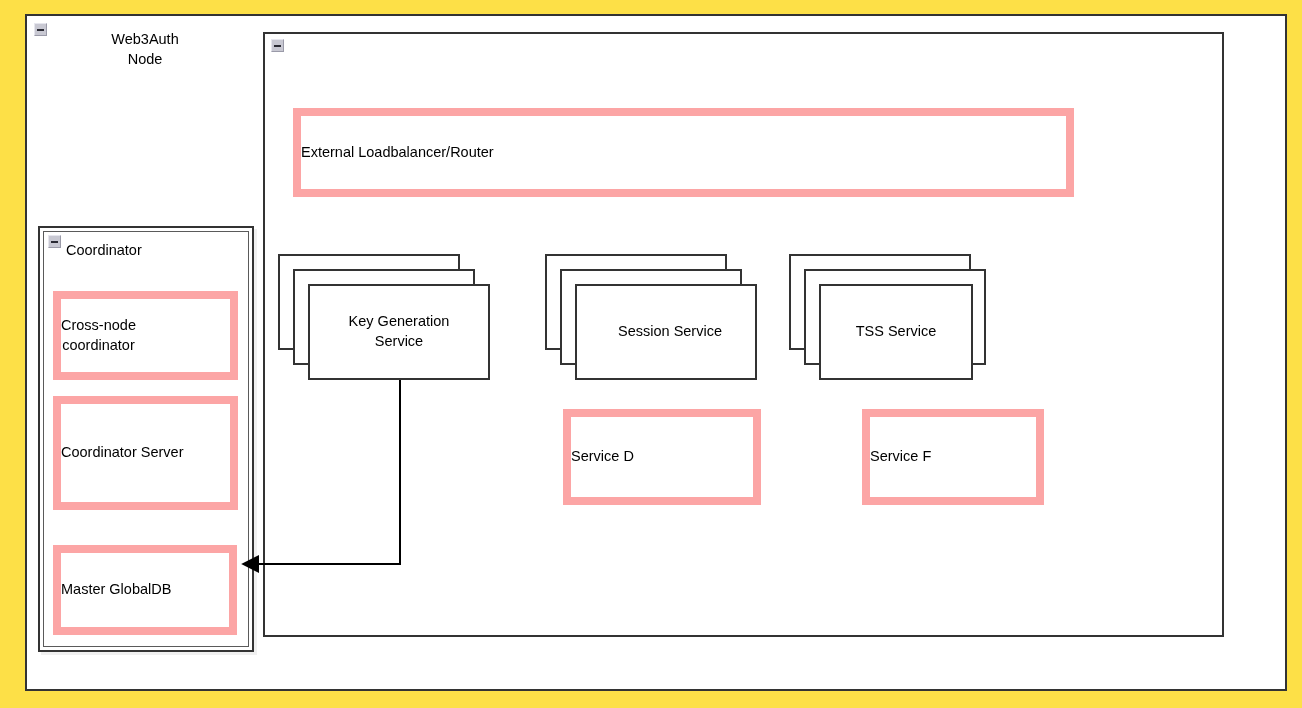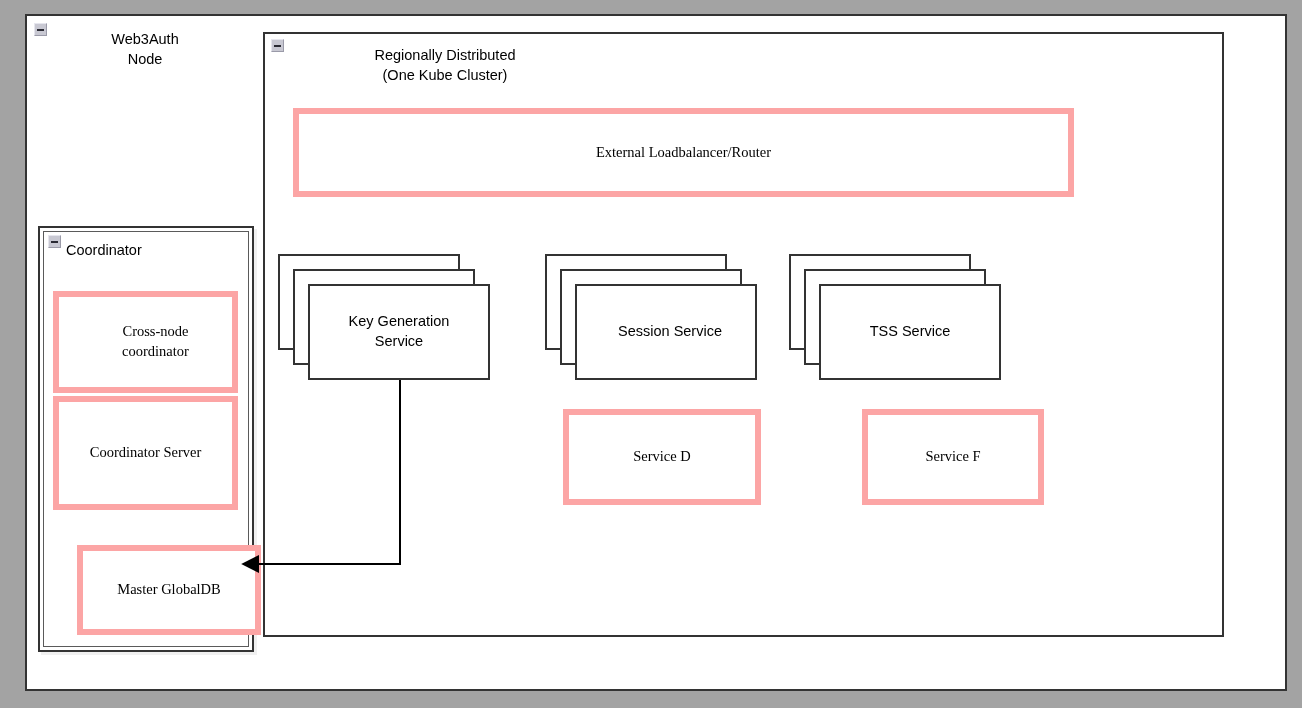--- a/index.html
+++ b/index.html
@@ -8,43 +8,41 @@
     background: #ffffff;
   }
   body {
     font-family: "Liberation Sans", sans-serif;
     -webkit-font-smoothing: antialiased;
   }
   #canvas {
     position: relative;
     width: 1302px;
     height: 708px;
-    background: #a3a3a3;
+    background: #fde047;
     overflow: hidden;
   }
 
   
   .box {
     position: absolute;
     box-sizing: border-box;
     background: #ffffff;
     border: 2px solid #333333;
   }
   .container-box {
     border: 2px solid #333333;
     background: #ffffff;
   }
   .node-box {
-    border: 6px solid #fca5a5;
+    border: 8px solid #fca5a5;
     background: #ffffff;
     display: flex;
     align-items: center;
-    justify-content: center;
     text-align: center;
-    font-family: Liberation Serif, serif;
   }
   .label {
     color: #000000;
     font-size: 14.5px;
     line-height: 1.35;
     white-space: pre-line;
     text-align: center;
     pointer-events: none;
   }
   .container-title {
@@ -136,39 +134,37 @@
   <div class="container-title" style="left:60px; top:30px; width:170px; text-align:center;">Web3Auth
 Node</div>
 
   <div class="coordinator-shell" style="left:38px; top:226px; width:216px; height:426px;"></div>
   <div class="coordinator-inner-rule" style="left:43px; top:231px; width:206px; height:416px;"></div>
 
   <div class="collapse-icon" style="left:48px; top:235px;"></div>
 
   <div class="container-title" style="left:66px; top:241px;">Coordinator</div>
 
-  <div class="node-box box" style="left:53px; top:291px; width:185px; height:102px;padding-left:20px;">
+  <div class="node-box box" style="left:53px; top:291px; width:185px; height:89px;">
     <span class="label">Cross-node
 coordinator</span>
   </div>
 
   <div class="node-box box" style="left:53px; top:396px; width:185px; height:114px;">
     <span class="label">Coordinator Server</span>
   </div>
 
-  <div class="node-box box" style="left:53px; top:545px; width:184px; height:90px;margin-left:24px;">
+  <div class="node-box box" style="left:53px; top:545px; width:184px; height:90px;">
     <span class="label">Master GlobalDB</span>
   </div>
 
   <div class="container-box box" style="left:263px; top:32px; width:961px; height:605px;"></div>
 
   <div class="collapse-icon" style="left:271px; top:39px;"></div>
 
-  <div class="container-title" style="left:300px; top:46px; width:290px; text-align:center;">Regionally Distributed
-(One Kube Cluster)</div>
 
   <div class="node-box box" style="left:293px; top:108px; width:781px; height:89px;">
     <span class="label">External Loadbalancer/Router</span>
   </div>
 
   <div class="stack" style="left:278px; top:254px; width:212px; height:126px;padding-left:16px;">
     <div class="layer" style="left:0px; top:0px; width:182px; height:96px;"></div>
     <div class="layer" style="left:15px; top:15px; width:182px; height:96px;"></div>
     <div class="front" style="left:30px; top:30px; width:182px; height:96px;">
       <span class="label">Key Generation
@@ -180,21 +176,21 @@
     <div class="layer" style="left:0px; top:0px; width:182px; height:96px;"></div>
     <div class="layer" style="left:15px; top:15px; width:182px; height:96px;"></div>
     <div class="front" style="left:30px; top:30px; width:182px; height:96px;padding-left:8px;">
       <span class="label">Session Service</span>
     </div>
   </div>
 
   <div class="stack" style="left:789px; top:254px; width:212px; height:126px;">
     <div class="layer" style="left:0px; top:0px; width:182px; height:96px;"></div>
     <div class="layer" style="left:15px; top:15px; width:182px; height:96px;"></div>
-    <div class="front" style="left:30px; top:30px; width:182px; height:96px;">
+    <div class="front" style="left:30px; top:30px; width:154px; height:96px;">
       <span class="label">TSS Service</span>
     </div>
   </div>
 
   <div class="node-box box" style="left:563px; top:409px; width:198px; height:96px;">
     <span class="label">Service D</span>
   </div>
 
   <div class="node-box box" style="left:817px; top:409px; width:182px; height:96px;margin-left:45px;">
     <span class="label">Service F</span>

